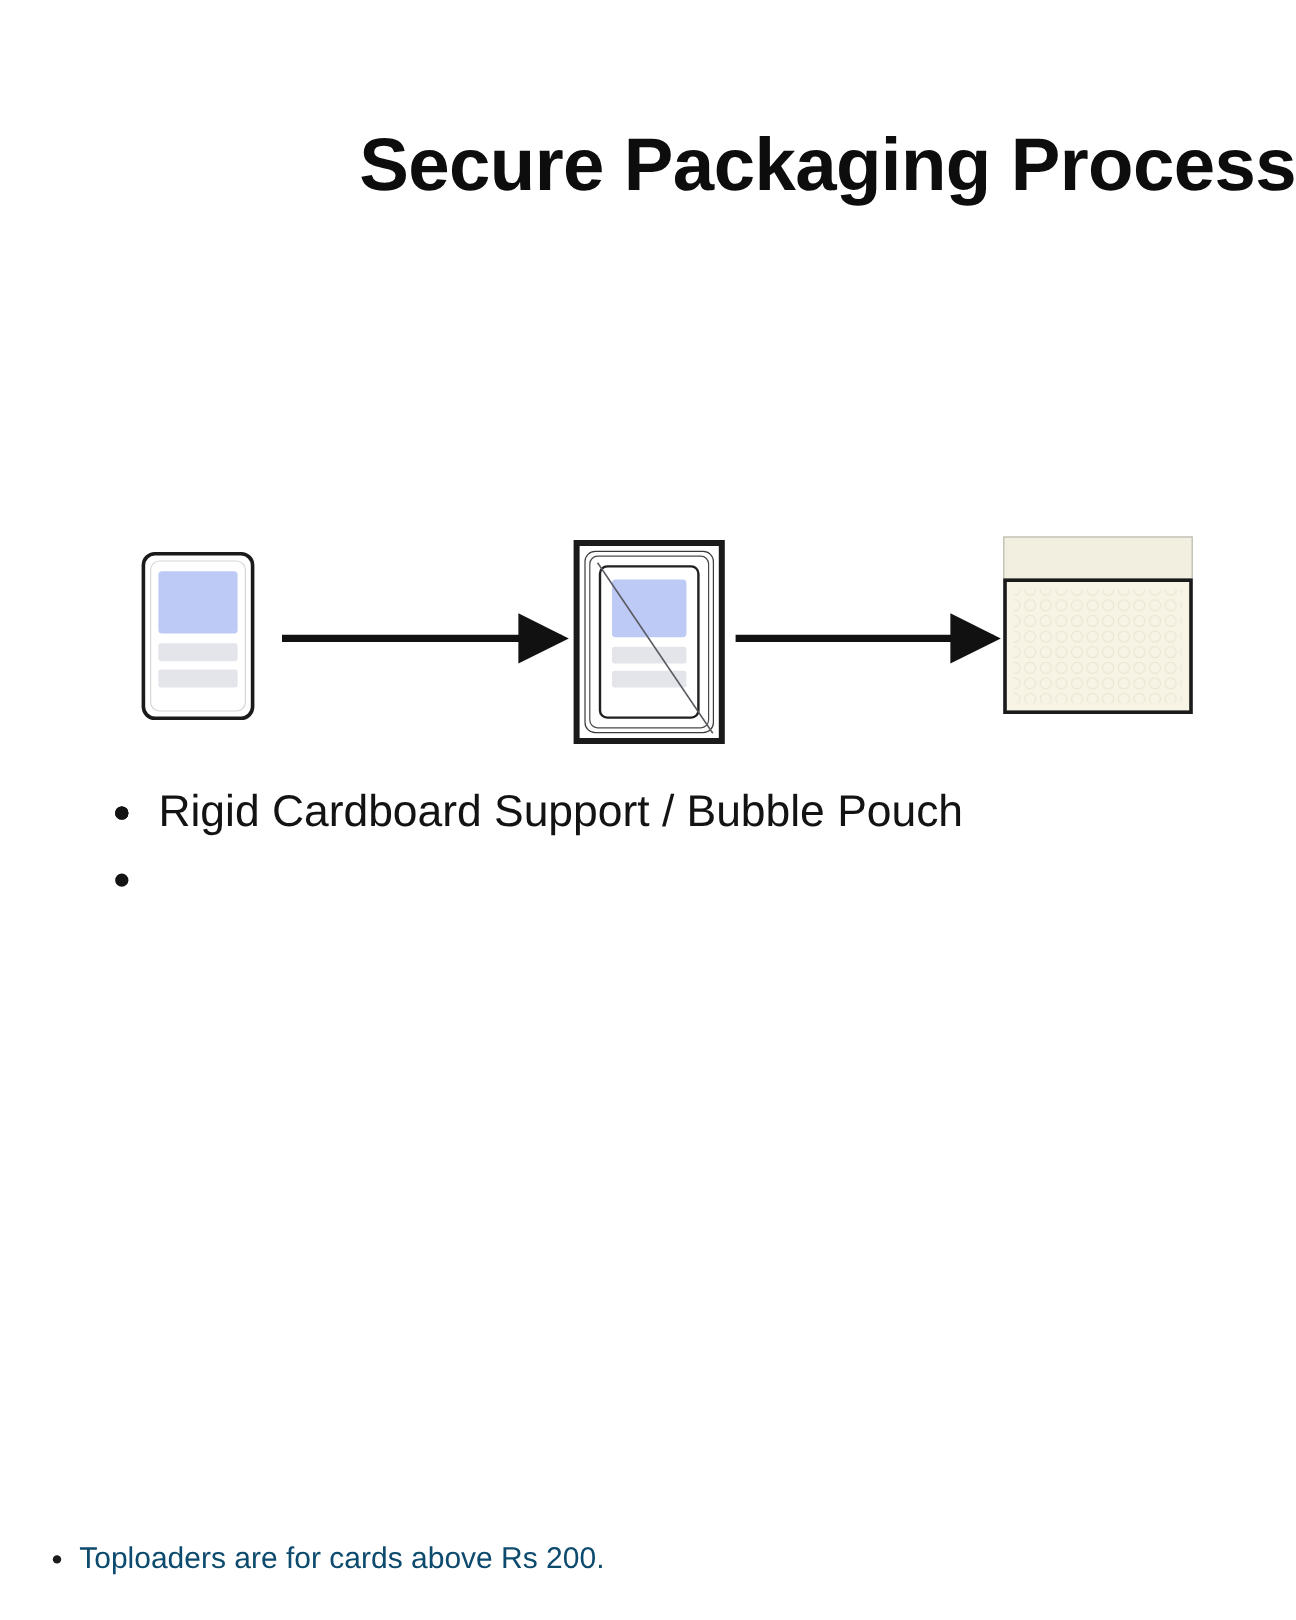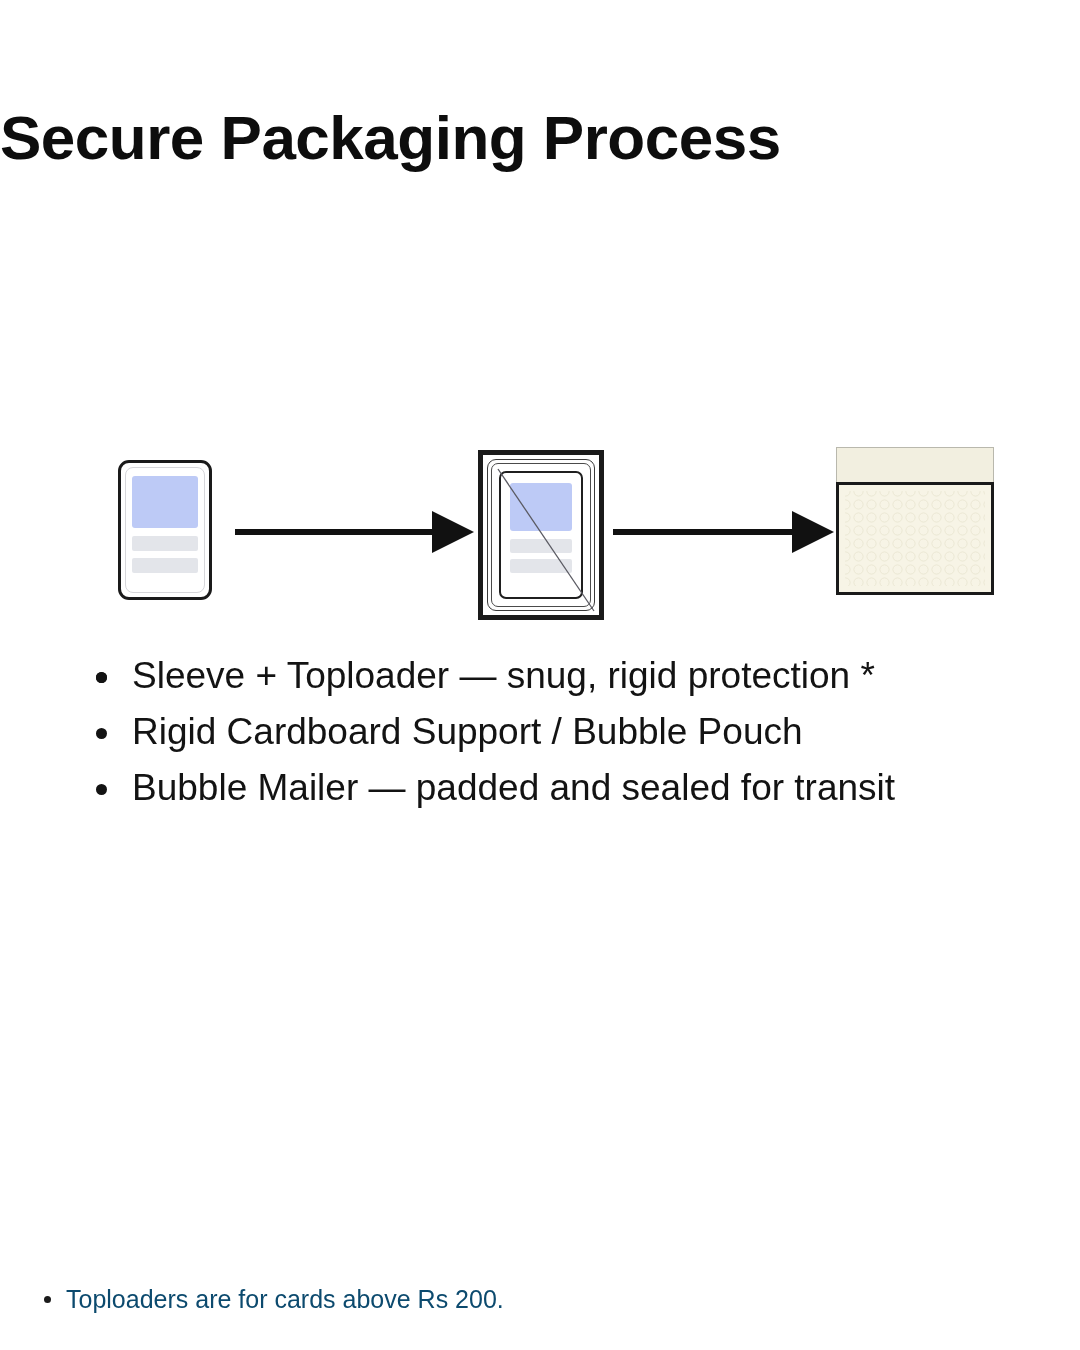--- a/index.html
+++ b/index.html
@@ -16,21 +16,21 @@
     color: #111111;
     overflow: hidden;
   }
 
   
   .slide-title {
     position: absolute;
     top: 104px;
     left: 0;
     width: 1080px;
-    text-align: left;
+    text-align: right;
     font-size: 62px;
     font-weight: 700;
     letter-spacing: -0.5px;
     color: #0d0d0d;
     line-height: 1.1;
   }
 
   
   .diagram {
     position: absolute;
@@ -293,29 +293,27 @@
     <line x1="613" y1="102" x2="828" y2="102" stroke="#111111" stroke-width="6" marker-end="url(#ah)"></line>
   </svg>
 </div>
 
 <ul class="bullet-list">
   <li>
     <span class="dot"></span>
   </li>
   <li>
     <span class="dot"></span>
-    <span>Sleeve + Toploader — snug, rigid protection *</span>
   </li>
   <li>
     <span class="dot"></span>
     <span>Rigid Cardboard Support / Bubble Pouch</span>
   </li>
   <li>
     <span class="dot"></span>
-    <span>Bubble Mailer — padded and sealed for transit</span>
   </li>
 </ul>
 
 <ul class="footnote">
   <li>
     <span class="dot"></span>
     <span>Toploaders are for cards above Rs 200.</span>
   </li>
 </ul>
 

